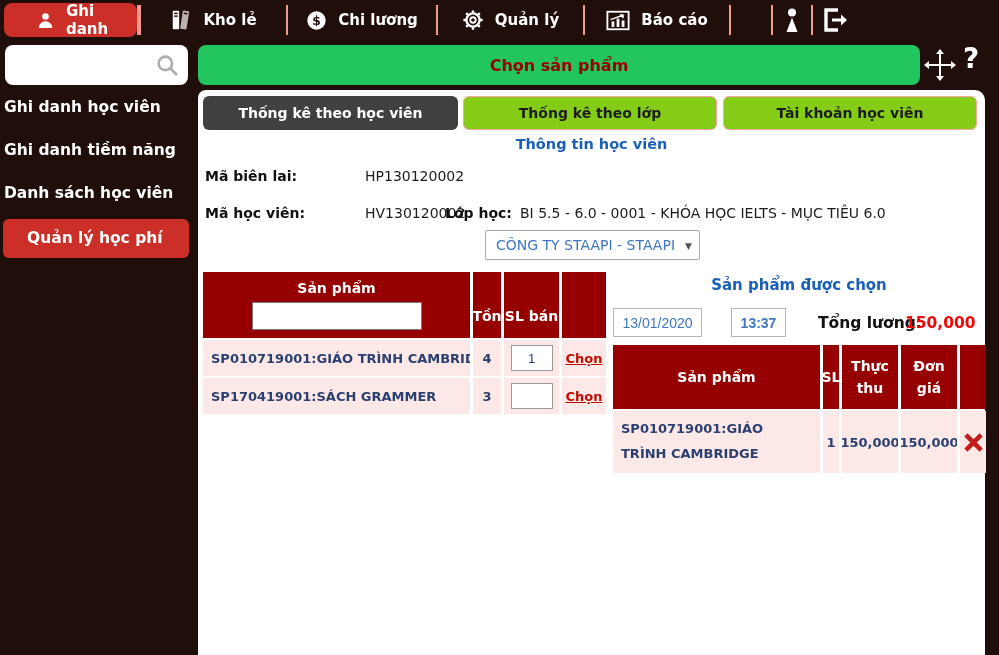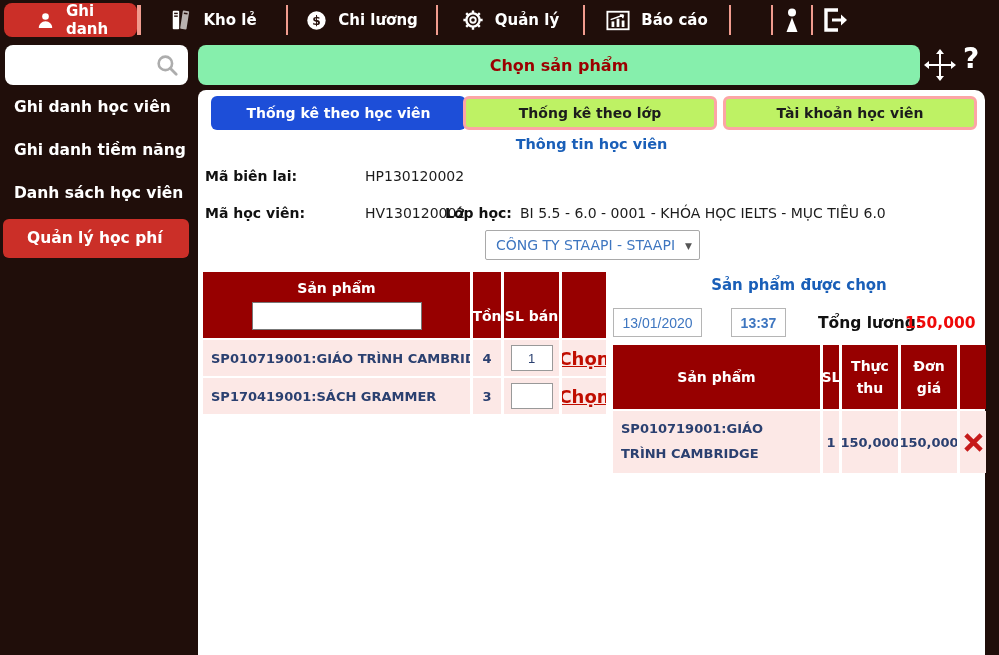--- a/index.html
+++ b/index.html
@@ -13,54 +13,54 @@
   .nav-item { display:flex; align-items:center; justify-content:center; gap:11px; color:#fff; font-weight:bold; font-size:15px; cursor:pointer; flex:0 0 auto; }
   .nav-item.active { margin-left:4px; width:133px; height:34px; background:#cb2f28; border-radius:8px;padding-left:32px; }
   .w-lophoc{width:143px}.w-khole{width:145px}.w-chiluong{width:148px}.w-quanly{width:145px}.w-baocao{width:144px}
   .w-gap{width:40px}.w-user{width:38px}.w-logout{width:44px}
   .nav-icon { display:inline-flex; }
 
   
   .side-search { position:absolute; left:5px; top:45px; width:183px; height:40px; background:#fff; border-radius:8px; }
   .side-search svg { position:absolute; right:8px; top:7px; }
   .side-search input { position:absolute; left:8px; top:4px; width:140px; height:32px; border:none; outline:none; font-size:15px; background:transparent; }
-  .main-titlebar { position:absolute; left:198px; top:45px; width:722px; height:40px; background:#86efac; border-radius:8px; display:flex; align-items:center; justify-content:center; }
+  .main-titlebar { position:absolute; left:198px; top:45px; width:722px; height:40px; background:#22c55e; border-radius:8px; display:flex; align-items:center; justify-content:center; }
   .main-titlebar span { color:#9b0000; font-weight:bold; font-size:16px; }
   .move-icon { position:absolute; left:922px; top:47px; }
   .help-mark { position:absolute; left:963px; top:42px; color:#fff; font-weight:bold; font-size:28px; cursor:pointer; }
 
   
-  .sidebar-item { position:absolute; left:14px; color:#fff; font-weight:bold; font-size:15.5px; cursor:pointer; white-space:nowrap; }
+  .sidebar-item { position:absolute; left:4px; color:#fff; font-weight:bold; font-size:15.5px; cursor:pointer; white-space:nowrap; }
   .sidebar-item.active { left:3px; width:186px; height:39px; background:#cb2f28; border-radius:6px; line-height:39px; padding-left:24px; }
 
   
   .panel { position:absolute; left:198px; top:90px; width:787px; height:565px; background:#fff; border-radius:8px 10px 0 0; }
   .tab { position:absolute; top:6px; height:34px; border-radius:6px; display:flex; align-items:center; justify-content:center; font-weight:bold; font-size:14px; cursor:pointer; }
-  .tab.active { background:#1d4ed8; color:#fff;margin-left:8px; }
-  .tab.inactive { background:#bef264; border:3px solid #fca5a5; color:#1c1c1c;align-items:center; }
+  .tab.active { background:#404040; color:#fff; }
+  .tab.inactive { background:#84cc16; border:1px solid #fca5a5; color:#1c1c1c;align-items:center; }
   .tab1{left:5px;width:255px}.tab2{left:265px;width:254px}.tab3{left:525px;width:254px}
 
   .section-title { position:absolute; top:46px; left:0; width:787px; text-align:center; color:#1a5fb8; font-weight:bold; font-size:14.5px; }
 
   .info-label { position:absolute; font-weight:bold; font-size:14px; color:#111; white-space:nowrap; }
   .info-value { position:absolute; font-size:14px; color:#1c1c1c; white-space:nowrap; }
 
   .company-select { position:absolute; left:287px; top:140px; width:215px; height:30px; border:1px solid #a9a9a9; border-radius:2px; display:flex; align-items:center; cursor:pointer; background:#fff; }
   .company-select .sel-text { color:#3e76c0; font-size:14px; padding-left:10px; white-space:nowrap; overflow:hidden; width:188px; }
   .company-select .caret { color:#555; font-size:9px; position:absolute; right:7px; top:10px; }
 
   
   .ptable { position:absolute; left:5px; top:182px; display:grid; grid-template-columns:267px 28px 55px 44px; column-gap:3px; row-gap:2px; }
   .ptable .hcell { background:#970000; color:#fff; font-weight:bold; font-size:14px; height:66px; display:flex; flex-direction:column; align-items:center; justify-content:center; overflow:hidden; }
   .ptable .hcell.low { justify-content:flex-end; padding-bottom:14px; }
   .filter-input { width:170px; height:28px; border:1px solid #777; margin-top:6px; font-size:13px; padding:0 6px; }
   .ptable .cell { background:#fce8e6; height:36px; display:flex; align-items:center; justify-content:center; font-weight:bold; font-size:13px; color:#2b4070; overflow:hidden; }
   .ptable .cell.name { justify-content:flex-start; padding-left:8px; white-space:nowrap; }
   .qty-input { width:42px; height:26px; border:1px solid #999; text-align:center; font-size:13px; color:#2b4070; }
-  .chon-link { color:#c00d00; font-weight:bold; font-size:18px; text-decoration:underline; cursor:pointer; }
+  .chon-link { color:#c00d00; font-weight:bold; font-size:13px; text-decoration:underline; cursor:pointer; }
 
   
   .sel-title { position:absolute; left:415px; top:186px; width:372px; text-align:center; color:#1a5fb8; font-weight:bold; font-size:15px; }
   .date-input { position:absolute; left:415px; top:218px; width:89px; height:29px; border:1px solid #b5b5b5; text-align:center; color:#3e76c0; font-size:14px; background:#fff; }
   .time-input { position:absolute; left:533px; top:218px; width:55px; height:29px; border:1px solid #b5b5b5; text-align:center; color:#3e76c0; font-size:14px; background:#fff;font-weight:bold; }
   .total-label { position:absolute; left:620px; top:224px; font-weight:bold; font-size:15.5px; color:#111; }
   .total-value { position:absolute; left:707px; top:224px; font-weight:bold; font-size:15.5px; color:#ef0909; }
 
   .stable { position:absolute; left:415px; top:255px; display:grid; grid-template-columns:207px 16px 56px 56px 26px; column-gap:3px; row-gap:2px; }
   .stable .hcell { background:#970000; color:#fff; font-weight:bold; font-size:14px; height:64px; display:flex; align-items:center; justify-content:center; text-align:center; overflow:hidden; line-height:1.6; }

